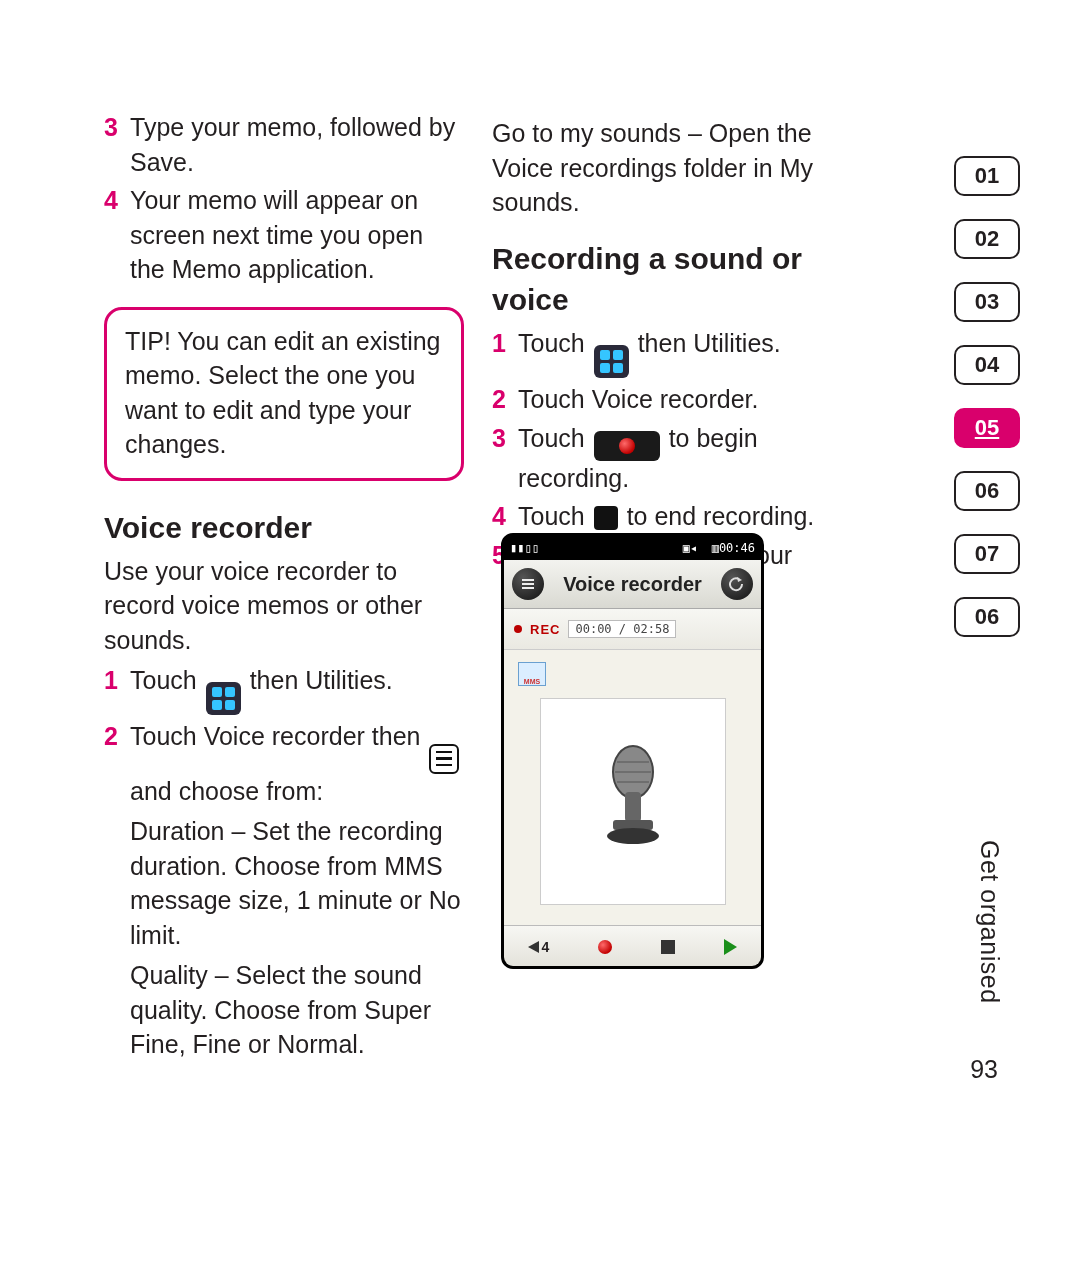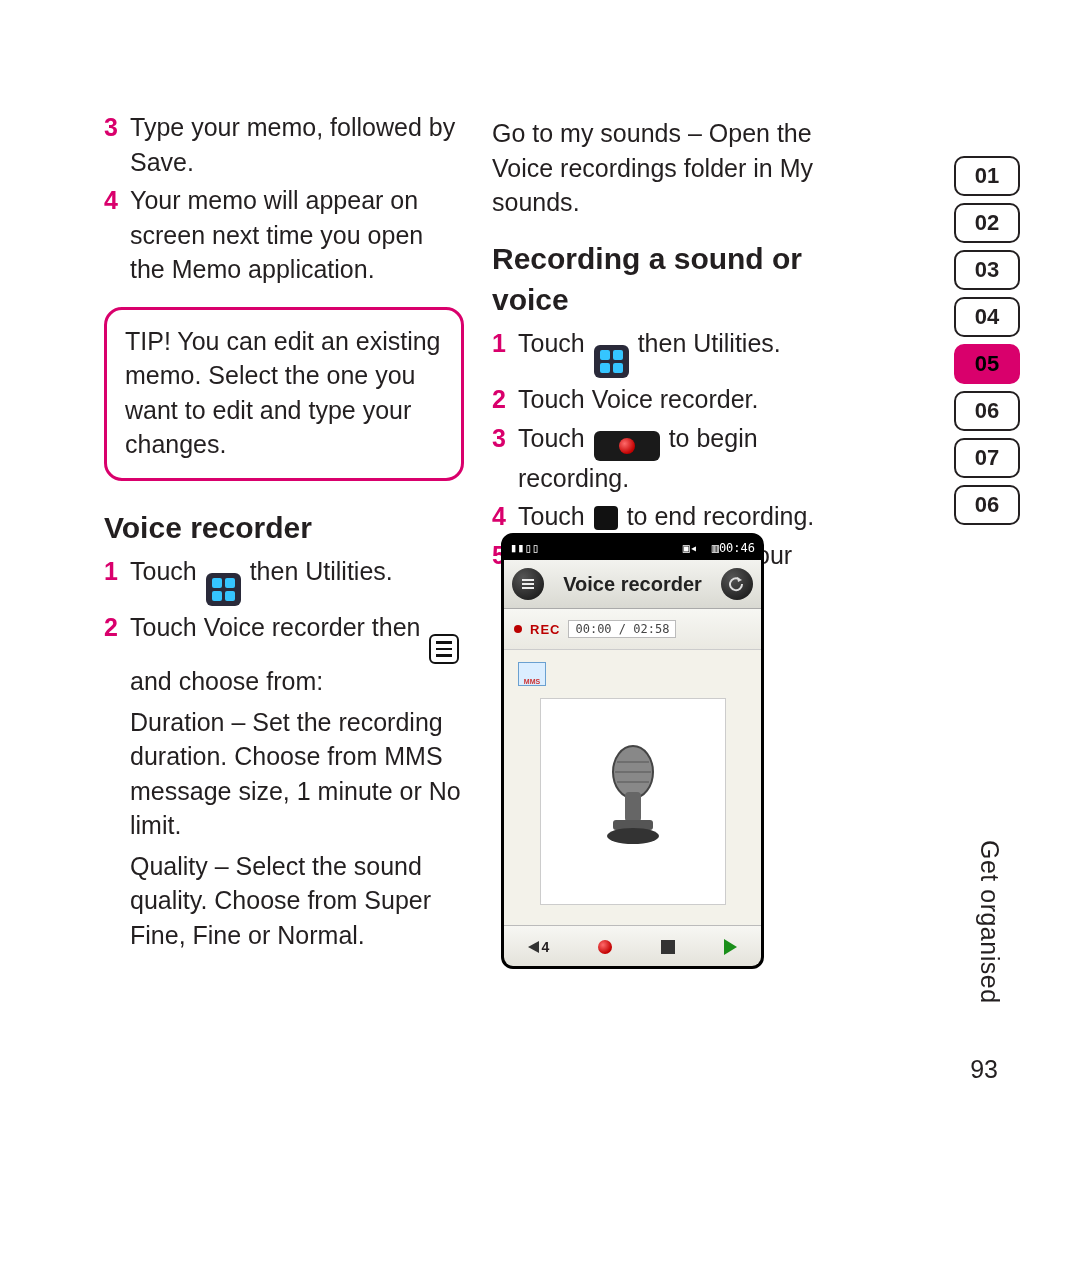--- a/index.html
+++ b/index.html
@@ -116,31 +116,31 @@
   }
   .menu-icon > span { height: 2.5px; background: #111; }
 
   
   .side-tabs {
     position: absolute;
     right: 60px;
     top: 156px;
     display: flex;
     flex-direction: column;
-    gap: 7px;
+    gap: 23px;
   }
   .tab {
     width: 62px; height: 36px;
     border: 2.5px solid #231f20;
     border-radius: 10px;
     display: flex; align-items: center; justify-content: center;
     font-weight: 700; font-size: 22px;
     background: #fff;
   }
-  .tab.active { background: #d9006c; color: #000000; border-color: #d9006c; }
+  .tab.active { background: #d9006c; color: #ffffff; border-color: #d9006c; text-decoration: underline; }
 
   
   .footer-right {
     position: absolute;
     right: 76px;
     top: 840px;
     writing-mode: vertical-rl;
     font-size: 25px;
     letter-spacing: 0.5px;
   }
@@ -252,20 +252,21 @@
         <div class="step-body">
           <span>Your memo will appear on screen next time you open the </span><span class="b">Memo</span><span> application.</span>
         </div>
       </div>
 
       <div class="tipbox">
         <span class="b">TIP!</span><span> You can edit an existing memo. Select the one you want to edit and type your changes.</span>
       </div>
 
       <h2 class="section">Voice recorder</h2>
+      <div>Use your voice recorder to record voice memos or other sounds.</div>
 
       <div class="step" style="margin-top:6px">
         <div class="step-num">1</div>
         <div class="step-body">
           <span>Touch </span>
           <span class="grid-icon inline-icon">
               <span></span>
               <span></span>
               <span></span>
               <span></span>

